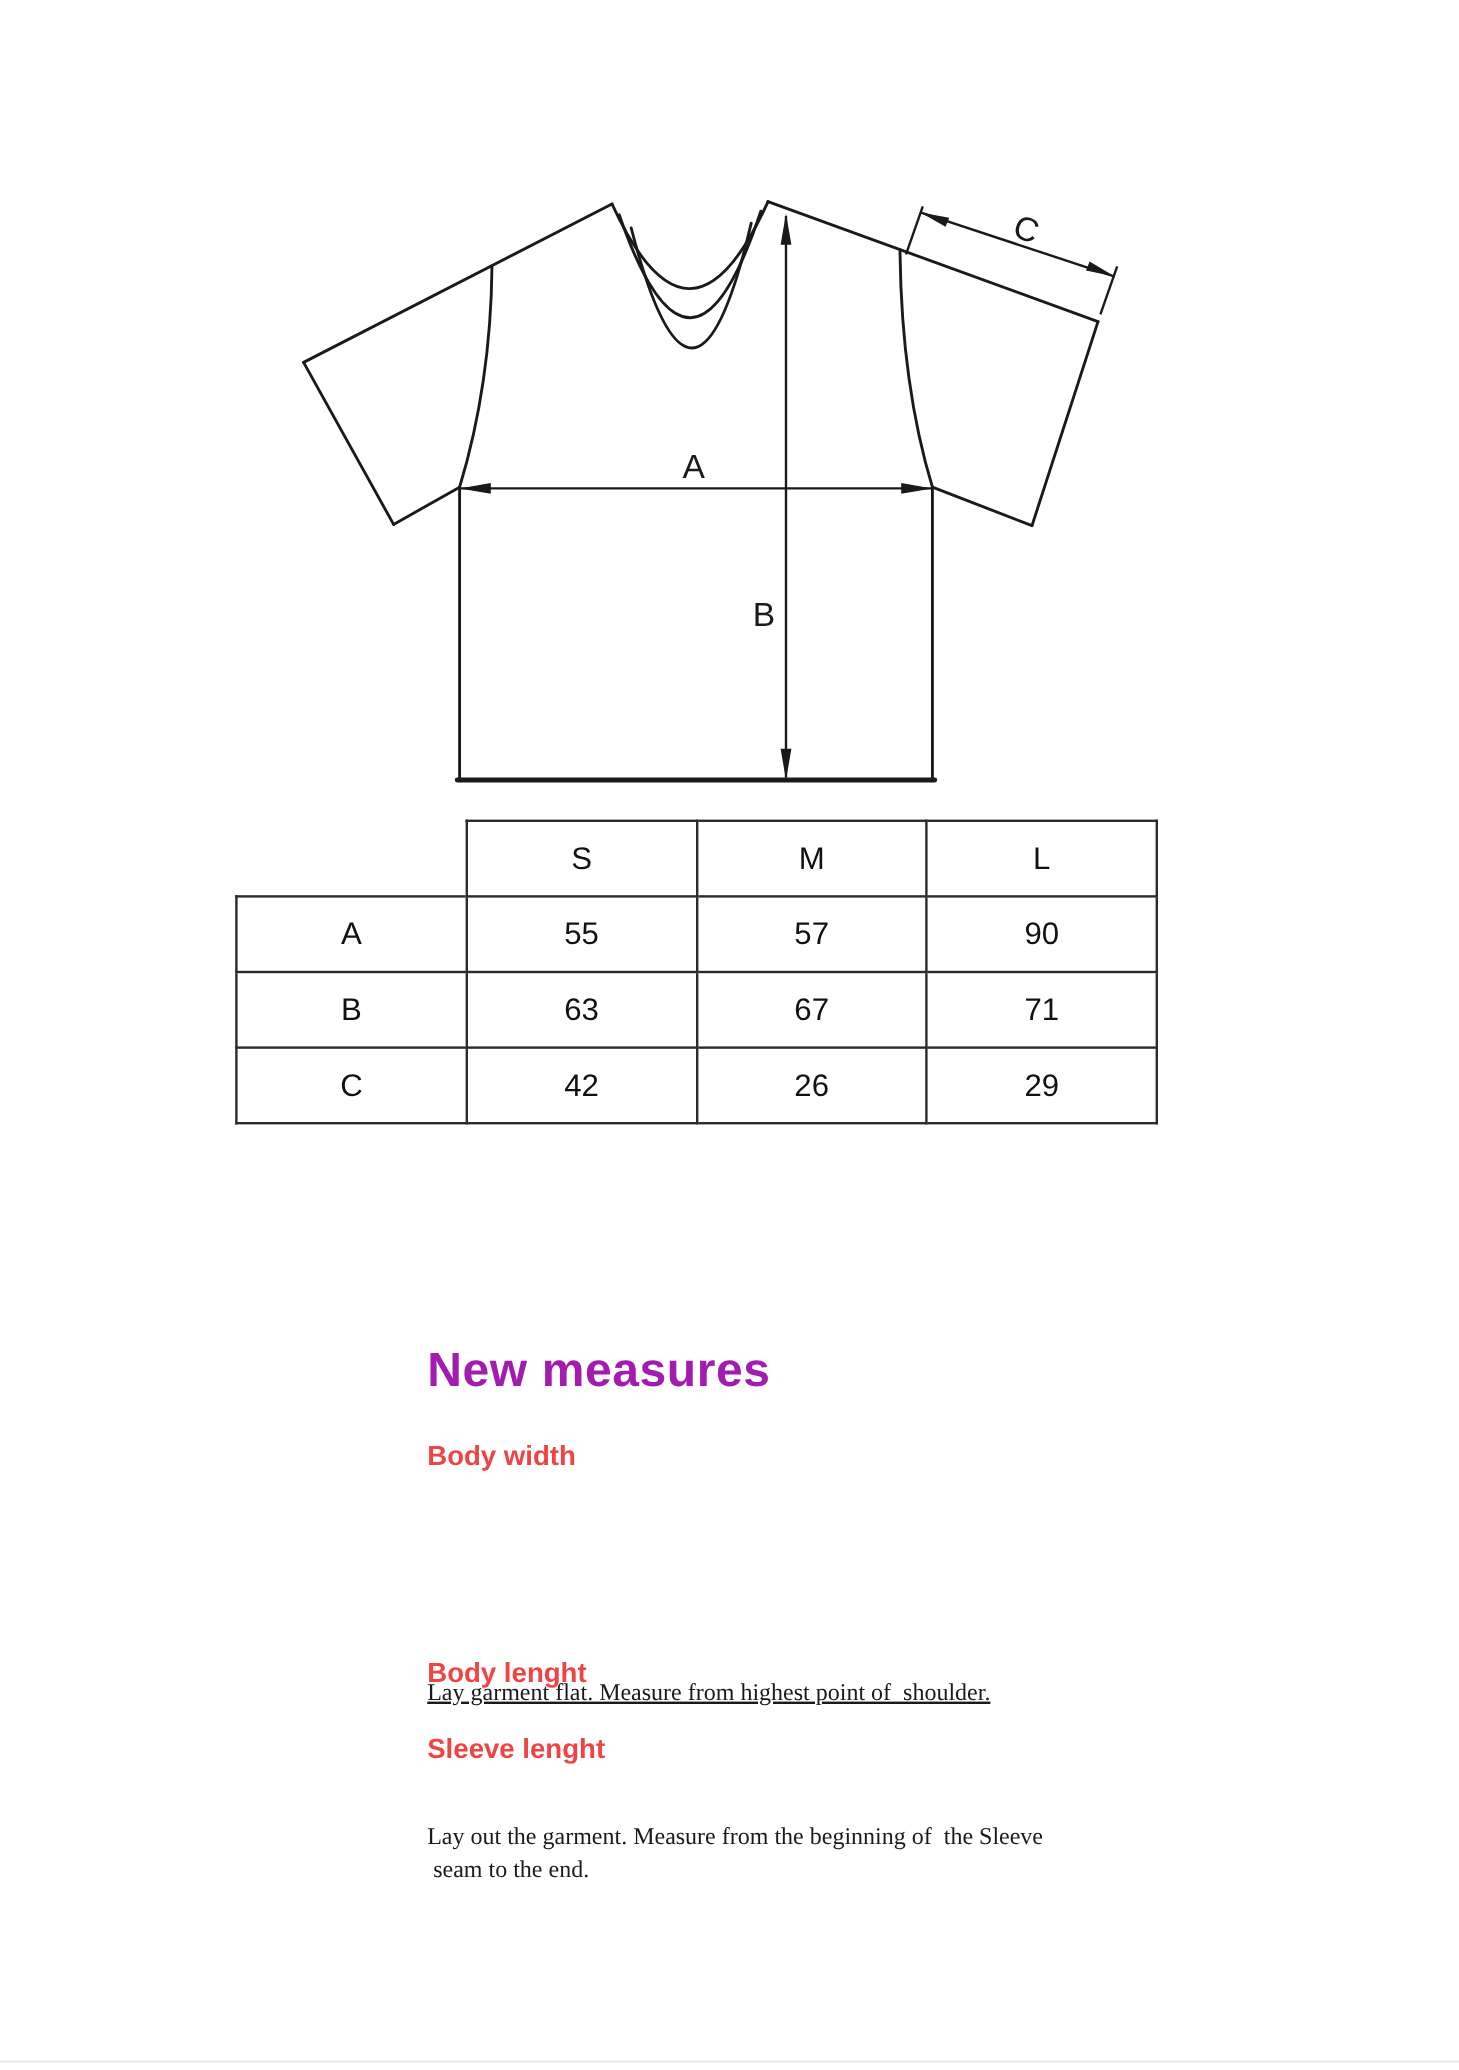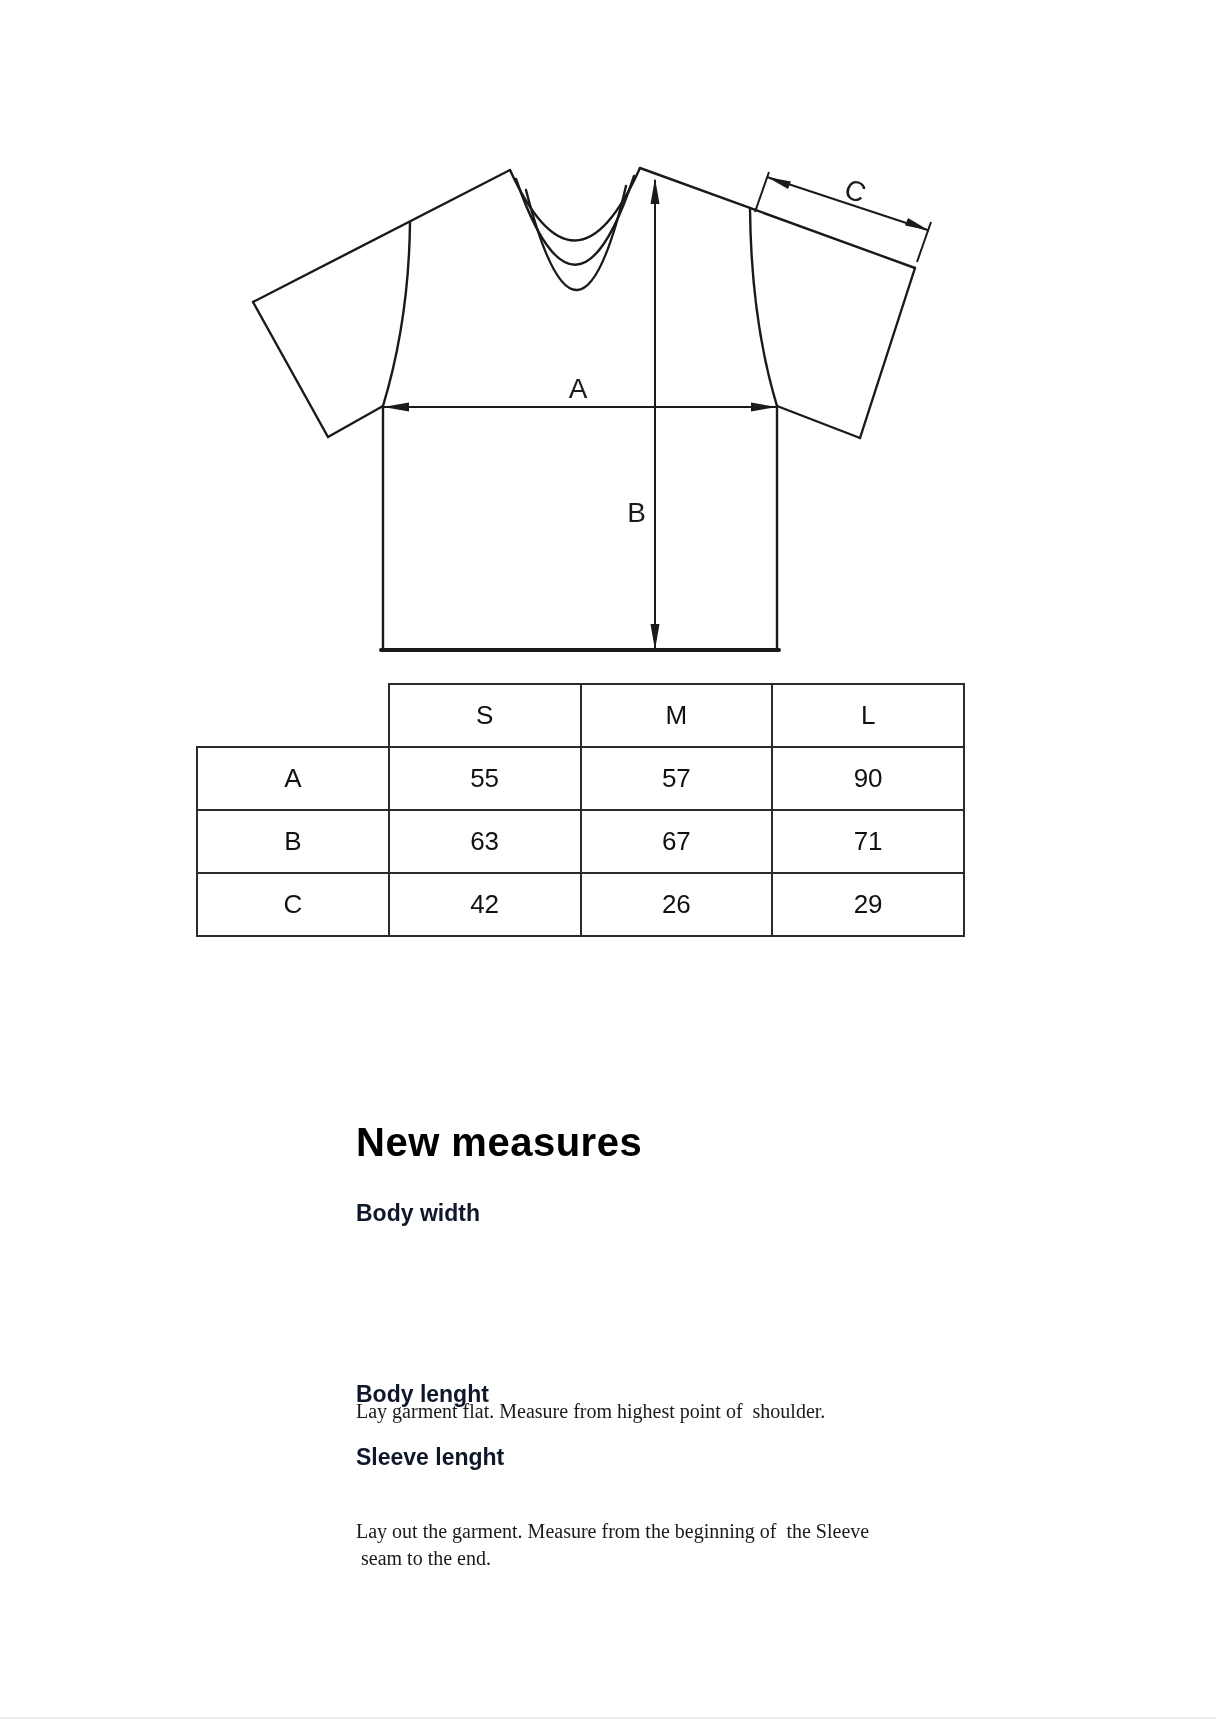--- a/index.html
+++ b/index.html
@@ -23,33 +23,33 @@
   
   .note{
     position:absolute;left:352px;top:957px;
     font-style:italic;font-size:22px;line-height:31px;color:#0d0d0d;
     font-family:"Liberation Sans",sans-serif;
   }
   .note .l2{margin-left:6px;}
   
   .measures-title{
     position:absolute;left:356px;top:1120px;
-    font-size:40px;font-weight:700;color:#000000;letter-spacing:0.5px;
+    font-size:40px;font-weight:700;color:#a21caf;letter-spacing:0.5px;
   }
   .sub-head{
     position:absolute;left:356px;
-    font-size:23px;font-weight:700;color:#0f172a;
+    font-size:23px;font-weight:700;color:#ef4444;
   }
   .desc{
     position:absolute;left:356px;width:530px;
     font-family:"Liberation Serif",serif;font-size:20px;line-height:27px;color:#1a1a1a;
     white-space:pre-wrap;
   }
   .head-1{top:1200px;} .desc-1{top:1258px;}
-  .head-2{top:1340px;margin-top:41px;} .desc-2{top:1398px;}
+  .head-2{top:1340px;margin-top:41px;} .desc-2{top:1398px;text-decoration:underline;}
   .head-3{top:1444px;} .desc-3{top:1518px;}
   .bottom-rule{position:absolute;left:0;top:1717px;width:1216px;height:2px;background:#ececec;}
 </style>
 </head>
 <body>
 
 <div class="page">
 
   <svg class="diagram-svg" width="1216" height="700" viewBox="0 0 1216 700">
     <g fill="none" stroke="#1a1a1a" stroke-width="2.4" stroke-linecap="round" stroke-linejoin="round">

